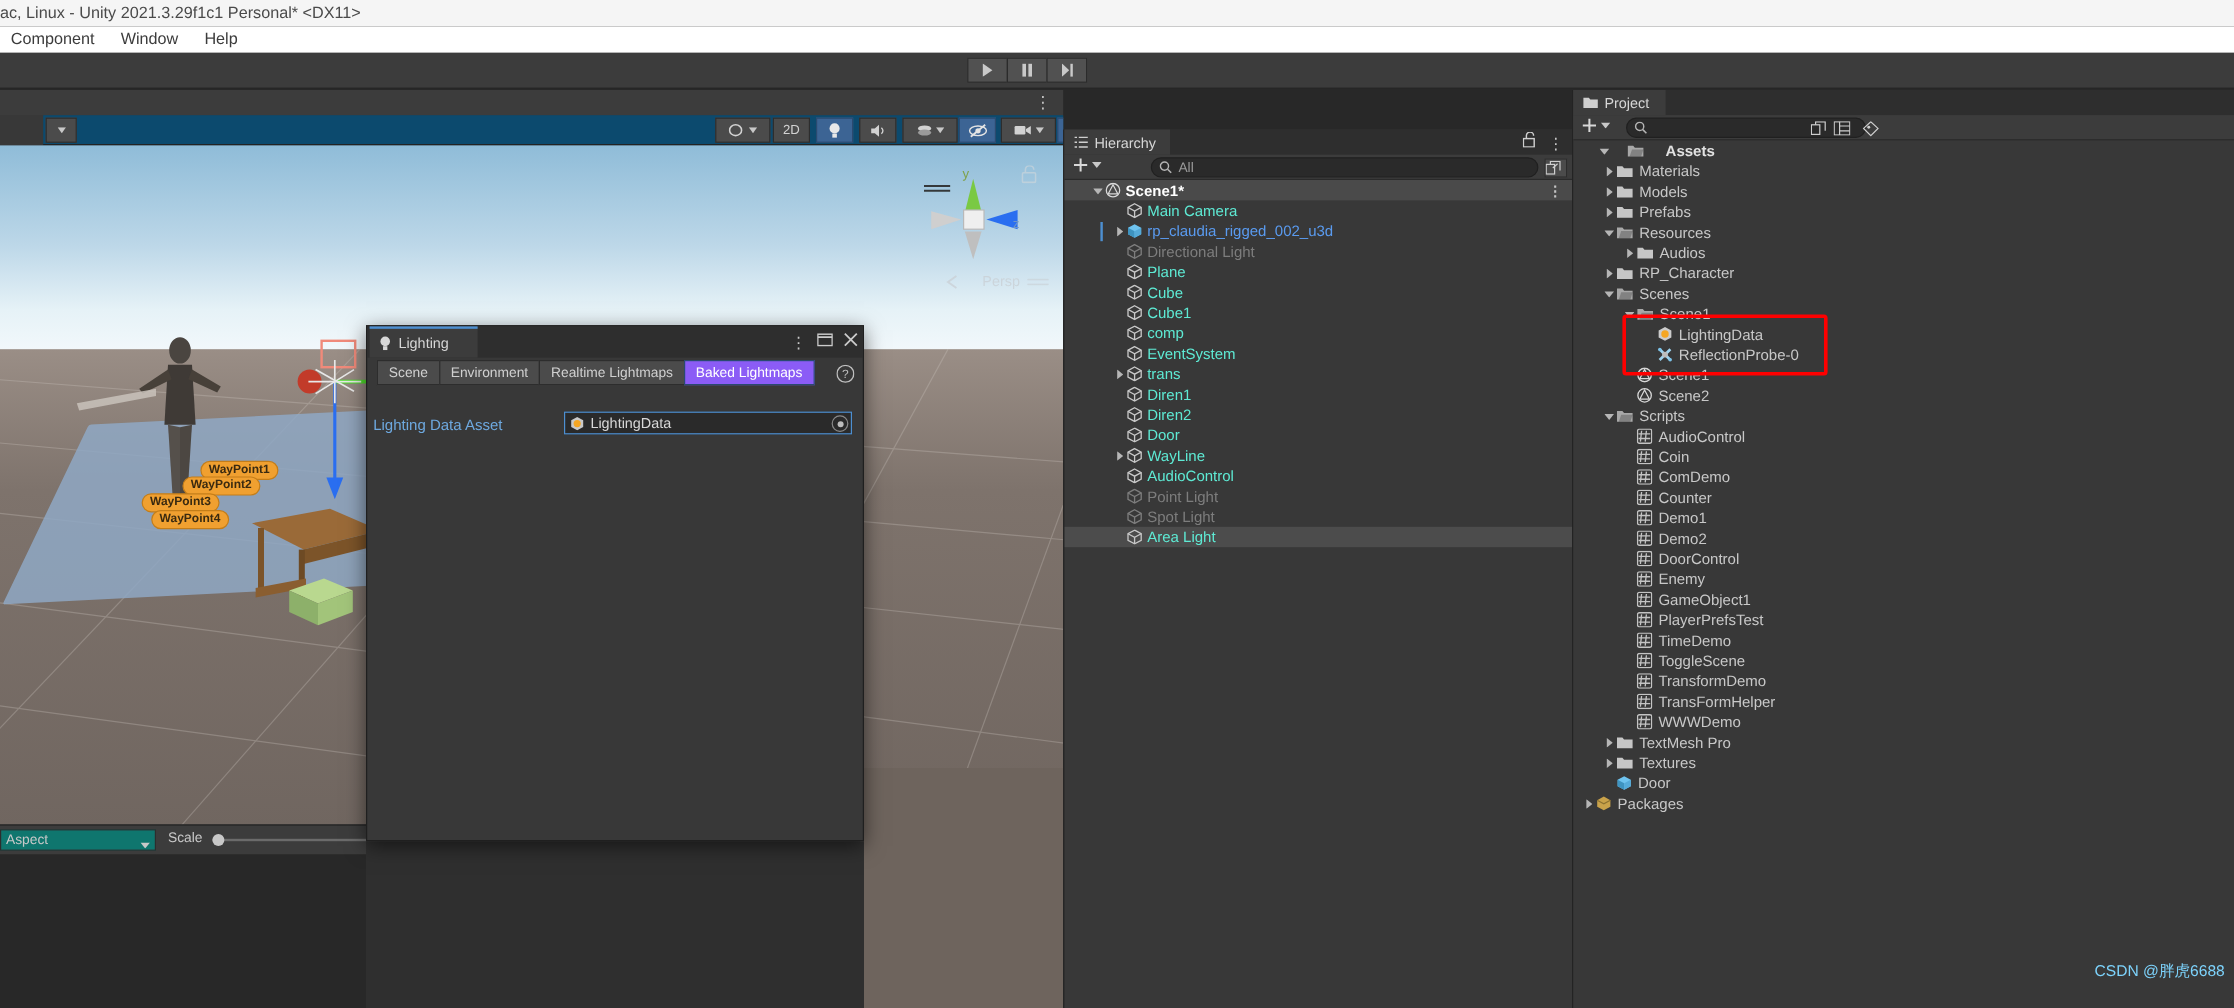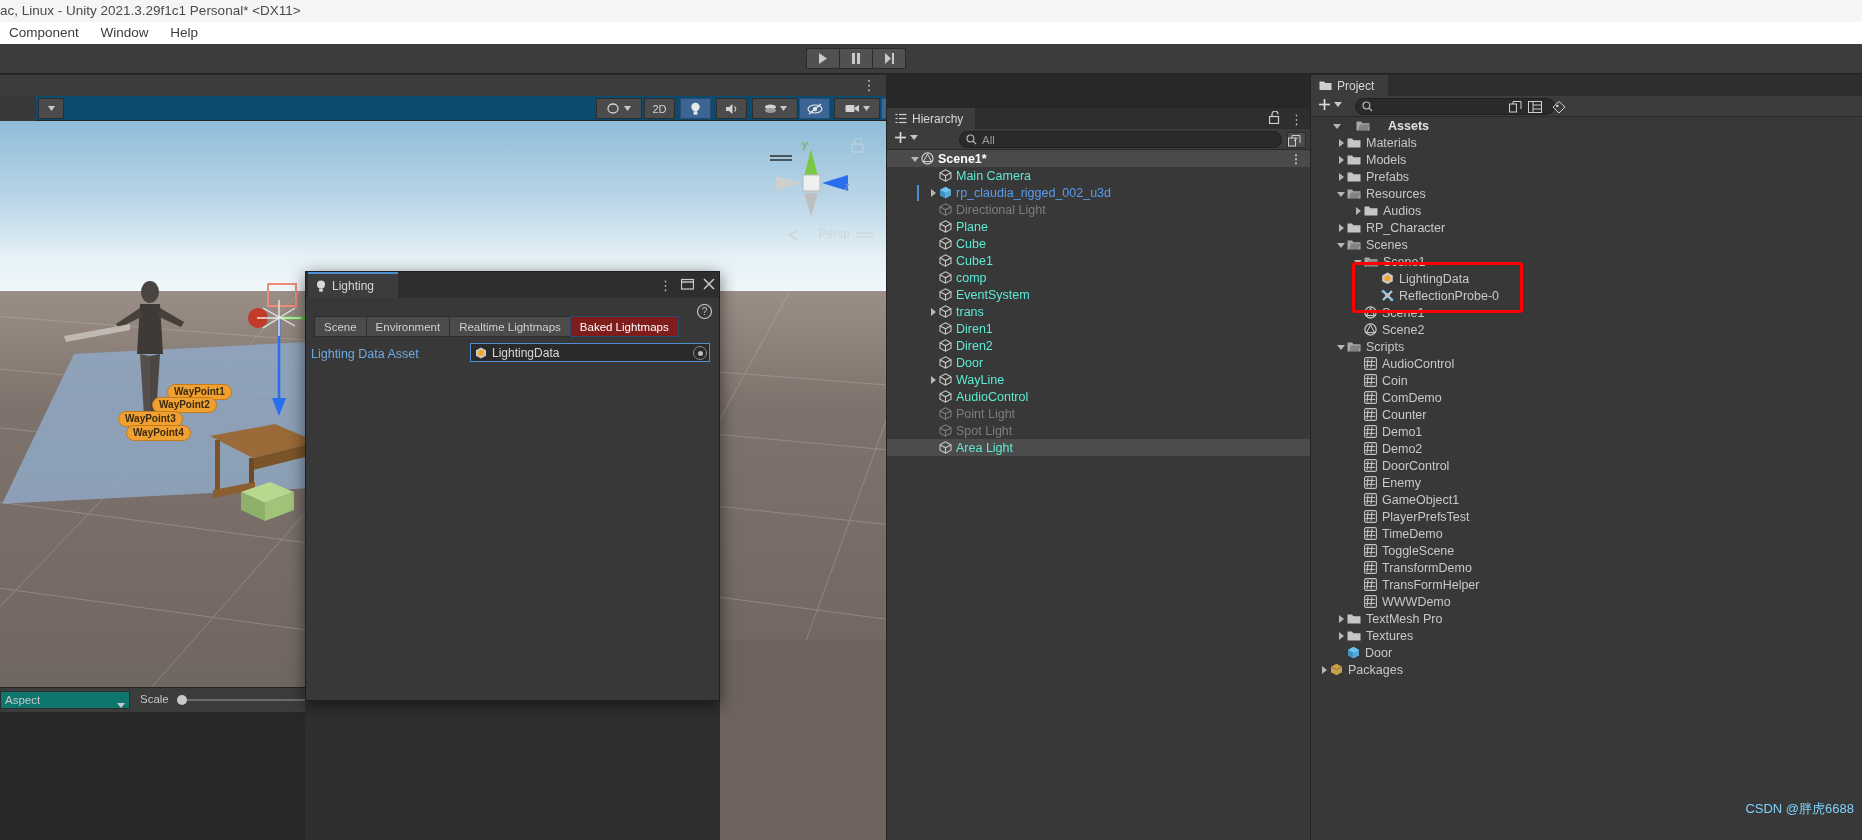--- a/index.html
+++ b/index.html
@@ -120,28 +120,28 @@
   }
   .lw-titlebar { position: relative; height: 26px; background: #2e2e2e; }
   .lw-tab {
     position: absolute; left: 2px; top: 0px; height: 26px; min-width: 90px;
     background: #3c3c3c; border-top: 2px solid #4d8fd1;
     padding: 0 14px 0 8px; display: flex; align-items: center; gap: 6px;
     color: #d6d6d6; font-size: 12px;
   }
   .lw-ctrls { position: absolute; right: 4px; top: 4px; display: flex; gap: 9px; align-items: center; }
   .lw-tabsrow {
-    position: absolute; left: 8px; top: 44px; display: flex; height: 21px;
+    position: absolute; left: 8px; top: 28px; display: flex; height: 21px;
   }
   .lw-tbtn {
     height: 21px; padding: 0 9px; background: #4b4b4b;
     border: 1px solid #2d2d2d; margin-right: -1px;
     color: #d0d0d0; font-size: 11.5px; display: flex; align-items: center;
   }
-  .lw-tbtn.sel { background: #7f1d1d; border-color: #2a4a70; color: #ffffff; }
+  .lw-tbtn.sel { background: #8b5cf6; border-color: #2a4a70; color: #ffffff; }
   .lw-help { position: absolute; right: 7px; top: 32px; width: 15px; height: 15px; }
   .lw-body { position: absolute; left: 0; top: 62px; width: 413px; bottom: 0; }
   .lda-label {
     position: absolute; left: 5px; top: 13px; color: #6ea9e0; font-size: 12.5px;
   }
   .objfield {
     position: absolute; left: 164px; top: 9px; width: 240px; height: 19px;
     background: #2a2a2a; border: 1px solid #4d8fd1;
     display: flex; align-items: center; gap: 5px; padding-left: 4px;
   }

